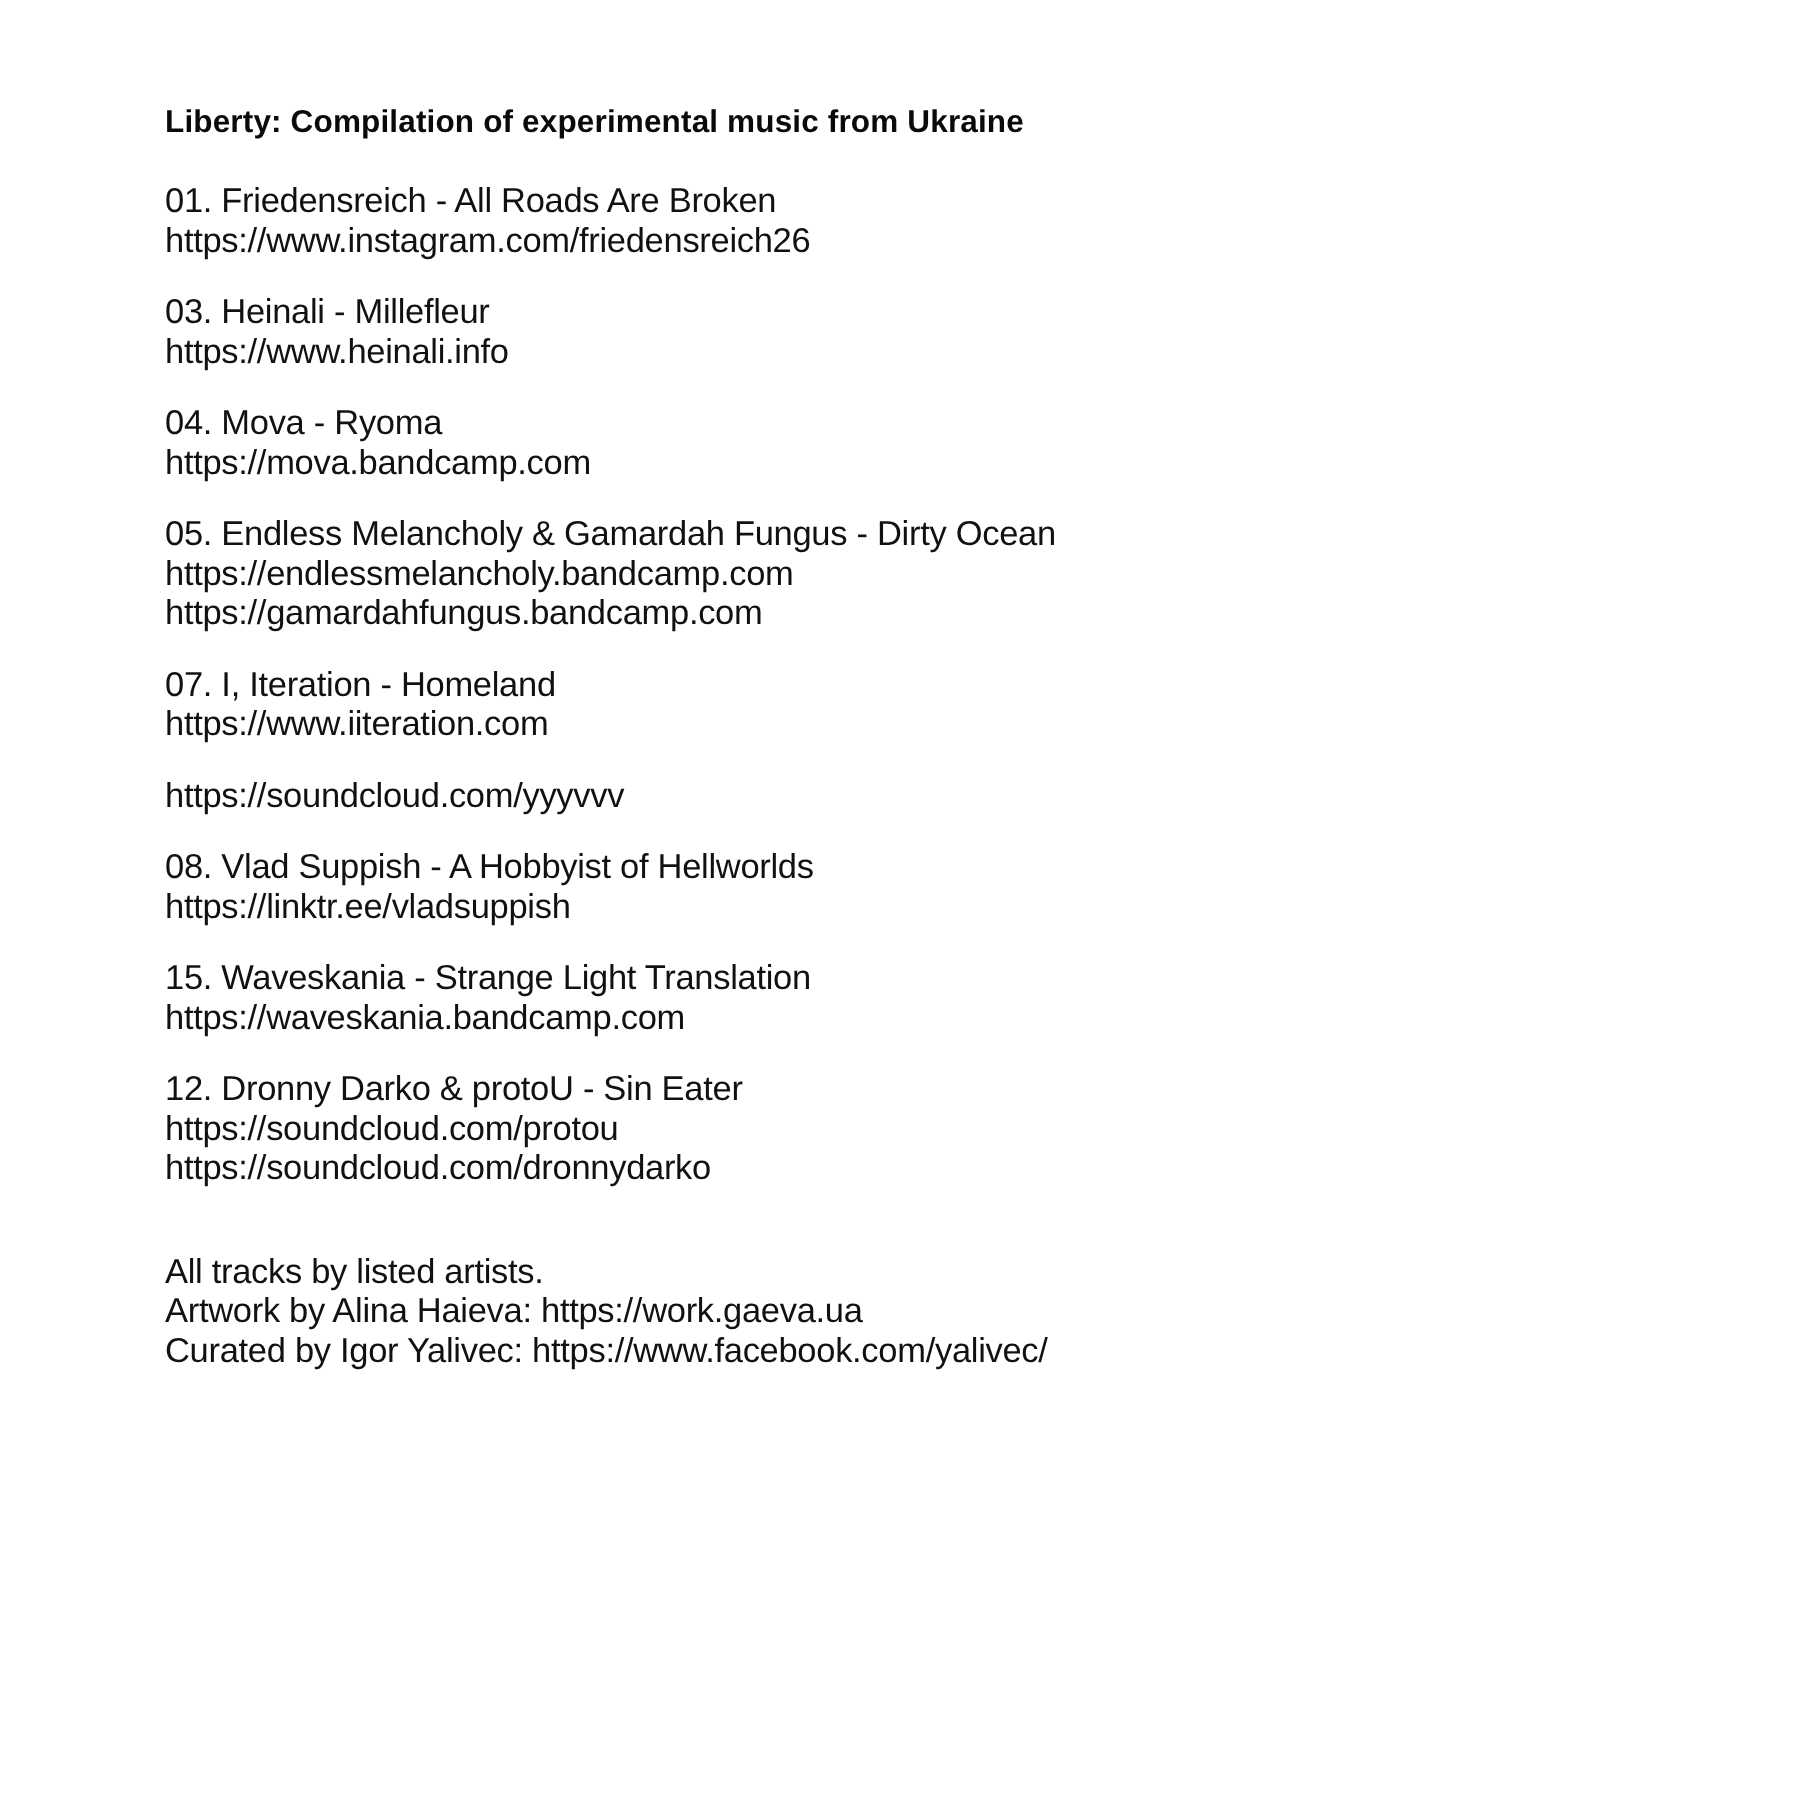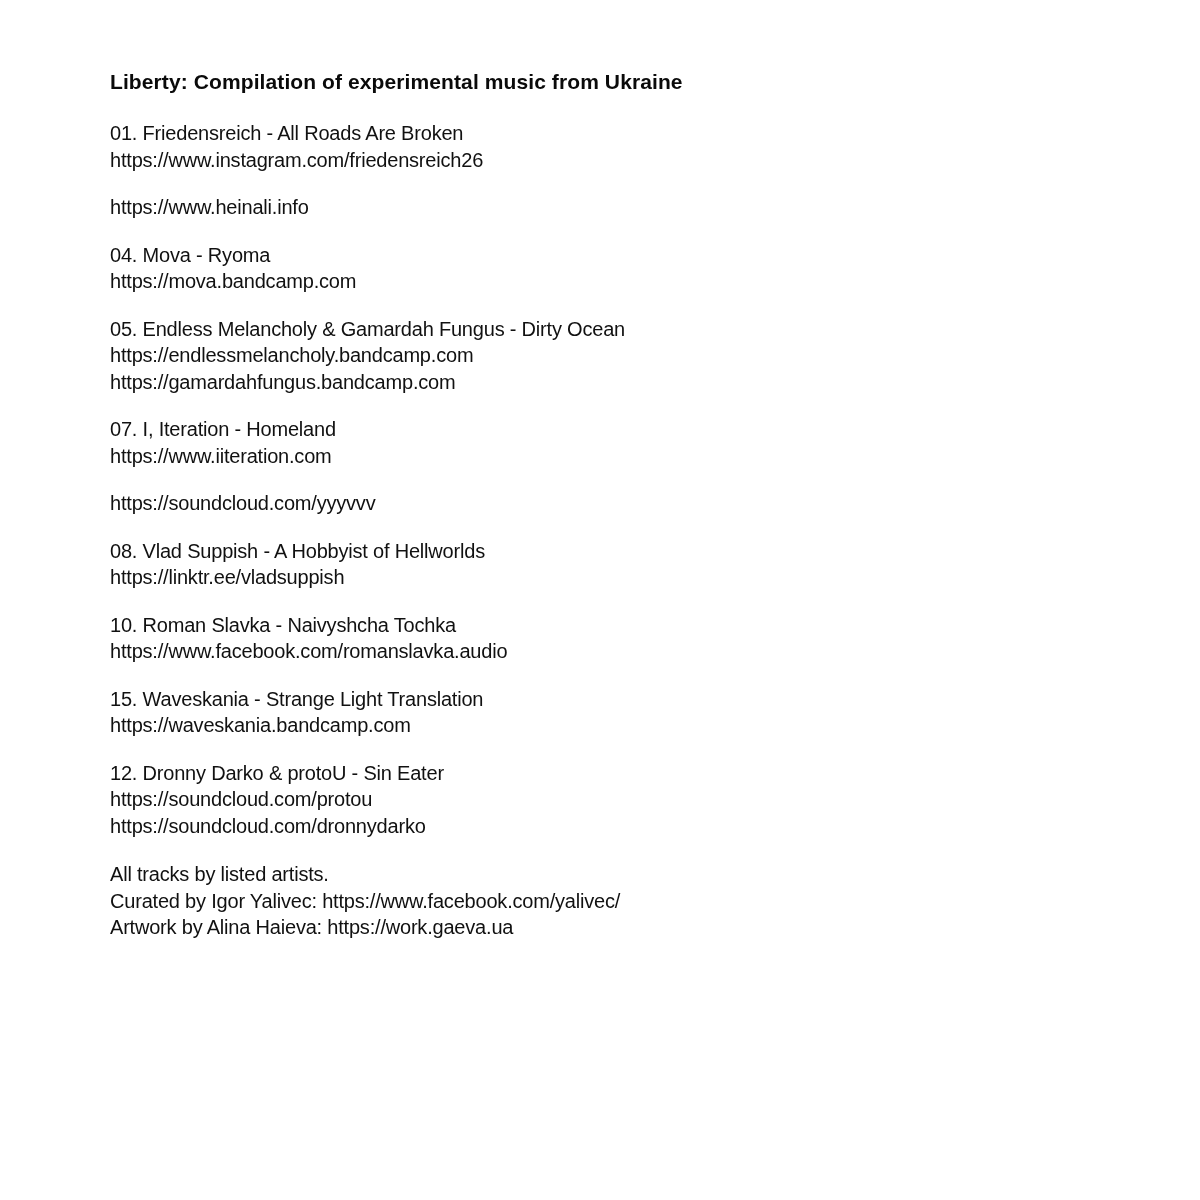--- a/index.html
+++ b/index.html
@@ -22,47 +22,48 @@
     font-size: 21px;
     font-weight: 700;
     margin: 0 0 26px 0;
     letter-spacing: 0.1px;
     color: #0a0a0a;
   }
   .track {
     margin: 0 0 21px 0;
   }
   .track-line {
-    font-size: 20px;
+    font-size: 23px;
     line-height: 26.5px;
     font-weight: 400;
     white-space: nowrap;
     letter-spacing: -0.2px;
   }
   .credits {
-    margin-top: 22px;
+    margin-top: 42px;
   }
   .credits .track-line {
     margin: 0;
   }
 </style>
 </head>
 <body>
 
 <div class="page">
   <h1 class="page-title">Liberty: Compilation of experimental music from Ukraine</h1>
 
   <div id="tracklist">
   <div class="track">
     <div class="track-line">01. Friedensreich - All Roads Are Broken</div>
   <div class="track-line">https://www.instagram.com/friedensreich26</div>
       </div>
 
 
   <div class="track">
+    <div class="track-line">03. Heinali - Millefleur</div>
   <div class="track-line">https://www.heinali.info</div>
       </div>
 
   <div class="track">
     <div class="track-line">04. Mova - Ryoma</div>
   <div class="track-line">https://mova.bandcamp.com</div>
       </div>
 
   <div class="track">
     <div class="track-line">05. Endless Melancholy &amp; Gamardah Fungus - Dirty Ocean</div>
@@ -78,35 +79,31 @@
 
   <div class="track">
   <div class="track-line">https://soundcloud.com/yyyvvv</div>
       </div>
 
   <div class="track">
     <div class="track-line">08. Vlad Suppish - A Hobbyist of Hellworlds</div>
   <div class="track-line">https://linktr.ee/vladsuppish</div>
       </div>
 
-  <div class="track">
-    <div class="track-line">10. Roman Slavka - Naivyshcha Tochka</div>
-  <div class="track-line">https://www.facebook.com/romanslavka.audio</div>
-      </div>
 
   <div class="track">
     <div class="track-line">15. Waveskania - Strange Light Translation</div>
   <div class="track-line">https://waveskania.bandcamp.com</div>
       </div>
 
   <div class="track">
     <div class="track-line">12. Dronny Darko &amp; protoU - Sin Eater</div>
   <div class="track-line">https://soundcloud.com/protou</div>
         <div class="track-line">https://soundcloud.com/dronnydarko</div>
       </div>
 </div>
 
   <div id="credits" class="credits">
       <div class="track-line">All tracks by listed artists.</div>
+      <div class="track-line">Artwork by Alina Haieva: https://work.gaeva.ua</div>
       <div class="track-line">Curated by Igor Yalivec: https://www.facebook.com/yalivec/</div>
-      <div class="track-line">Artwork by Alina Haieva: https://work.gaeva.ua</div>
     </div>
 </div>
 
 </body></html>

